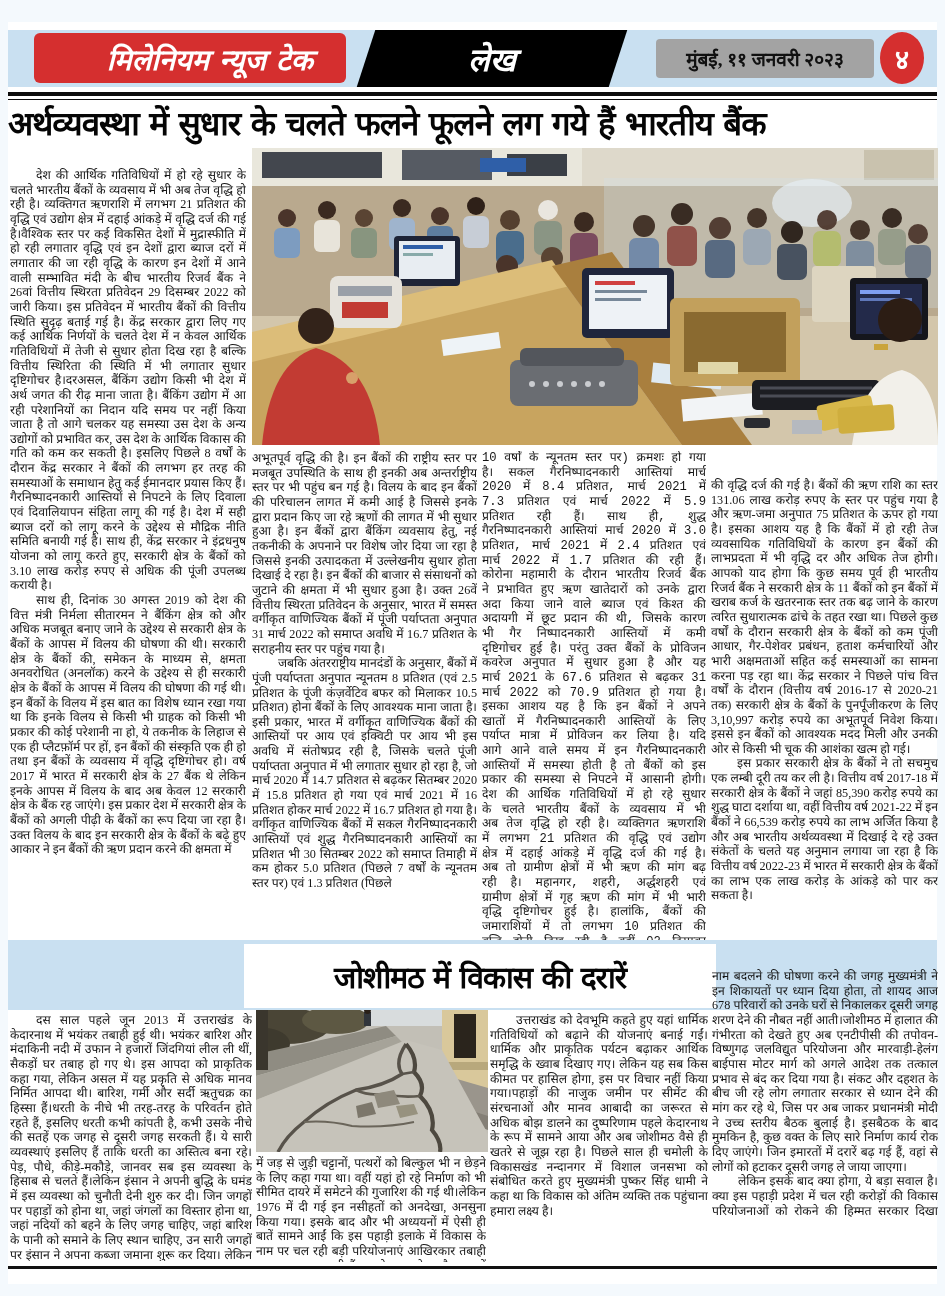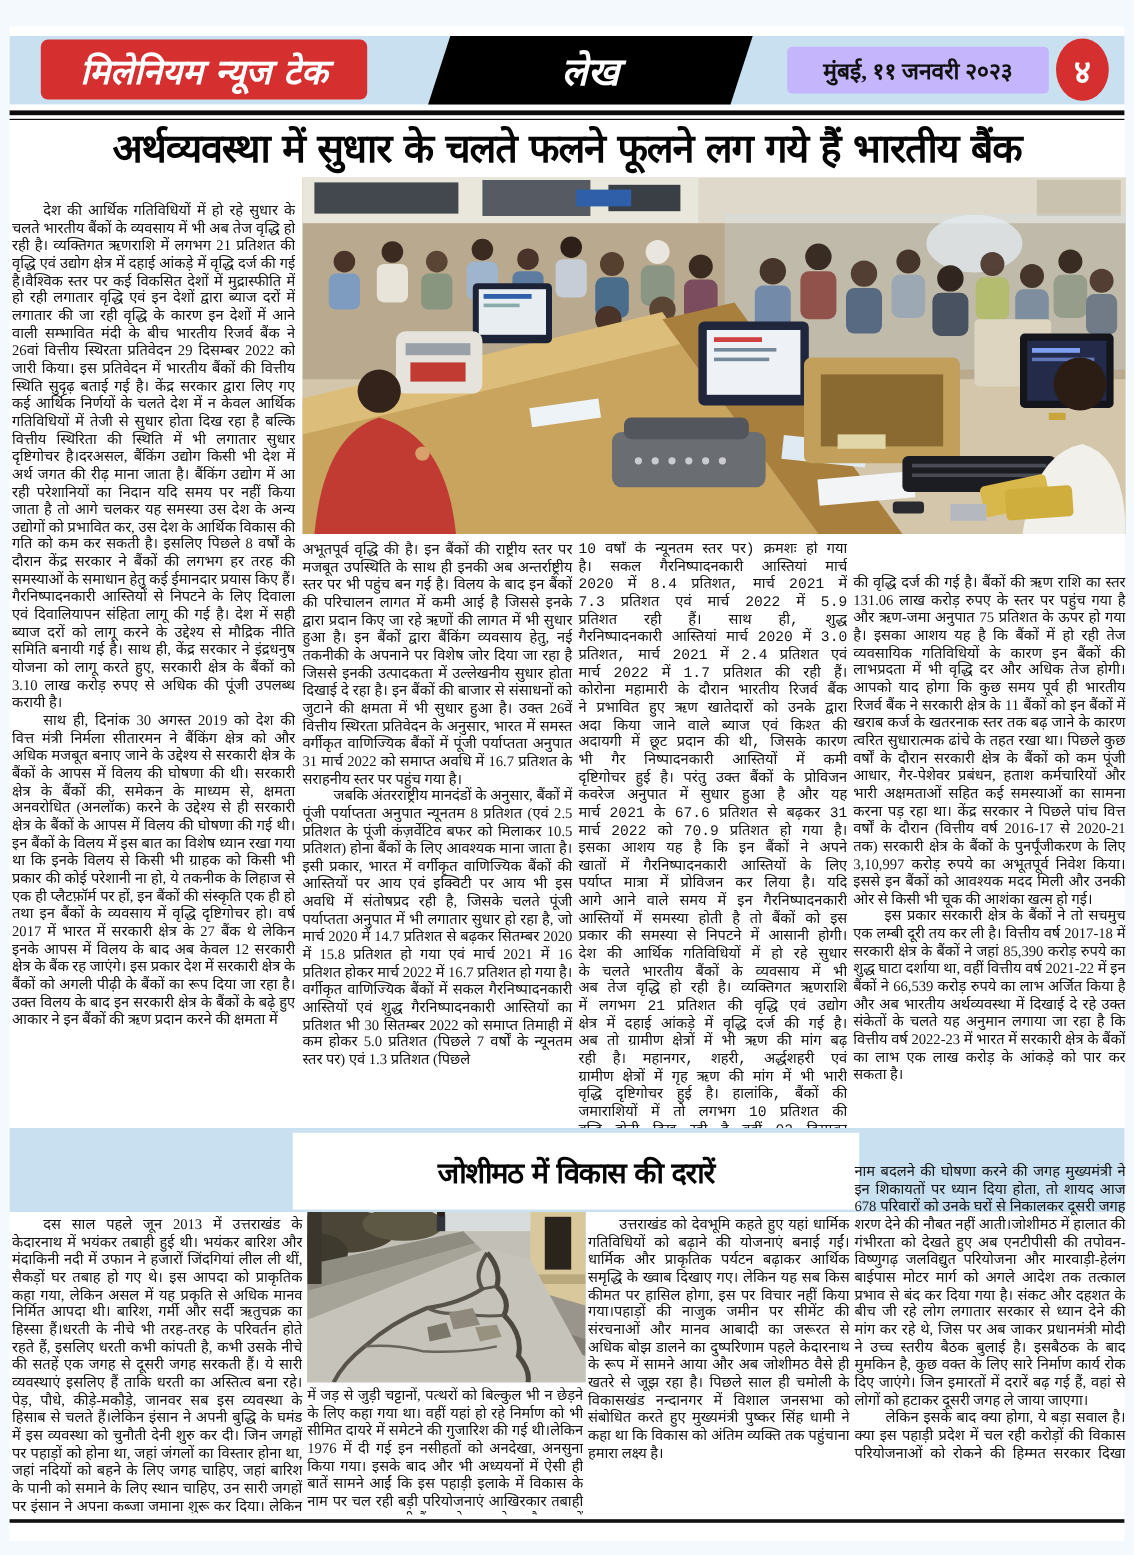--- a/index.html
+++ b/index.html
@@ -4,54 +4,54 @@
 <style>
   html,body{margin:0;padding:0;}
   body{width:945px;height:1296px;background:#e9f2f9;font-family:"Liberation Serif",serif;}
   .page{position:absolute;left:0;top:0;width:945px;height:1296px;background:#f4f9fd;overflow:hidden;}
   .content-bg{position:absolute;left:8px;top:22px;width:929px;height:1262px;background:#ffffff;}
 
   
   .masthead-band{position:absolute;left:8px;top:30px;width:929px;height:57px;background:#c9e0f1;}
   .brand{position:absolute;left:26px;top:3px;width:272px;height:50px;background:#d52f2f;color:#fff;
          font-family:"DejaVu Sans",sans-serif;font-weight:bold;font-style:italic;font-size:29px;
-         display:flex;align-items:center;justify-content:center;border-radius:6px;}
+         display:flex;align-items:center;justify-content:center;border-radius:6px;padding-left:40px;}
   .section-flag{position:absolute;left:358px;top:0px;width:252px;height:57px;background:#000;
          transform:skewX(-18deg);display:flex;align-items:center;justify-content:center;}
   .section-flag span{transform:skewX(18deg);color:#fff;font-family:"DejaVu Sans",sans-serif;
          font-weight:bold;font-style:italic;font-size:32px;}
-  .dateline{position:absolute;left:648px;top:9px;width:218px;height:39px;background:#c4b5fd;border-radius:4px;
+  .dateline{position:absolute;left:648px;top:9px;width:218px;height:39px;background:#a3a3a3;border-radius:4px;
          display:flex;align-items:center;justify-content:center;font-weight:bold;font-size:19px;color:#111;}
   .page-num{position:absolute;left:872px;top:2px;width:44px;height:52px;background:#d52f2f;border-radius:50%;
          color:#fff;display:flex;align-items:center;justify-content:center;font-size:27px;font-weight:bold;}
   .rule-thick{position:absolute;left:8px;top:92px;width:929px;height:0;border-top:4px solid #0c0c0c;}
   .rule-thin{position:absolute;left:8px;top:99px;width:929px;height:0;border-top:1.5px solid #0c0c0c;}
 
   .headline1{position:absolute;left:8px;top:102px;width:929px;height:44px;margin:0;
          font-family:"DejaVu Sans",sans-serif;font-weight:bold;font-size:33px;line-height:44px;
-         color:#050505;text-align:center;letter-spacing:-1px;}
+         color:#050505;letter-spacing:-1px;}
 
   
   .col{position:absolute;overflow:hidden;text-align:justify;color:#141414;
        font-size:12.2px;line-height:14.65px;}
   .col p{margin:0;}
   .col p.ind{text-indent:26px;}
   .a1c1{left:10px;top:150px;width:236px;height:808px;margin-top:18px;}
   .a1c2{left:252px;top:451px;width:225px;height:508px;}
   .a1c3{left:482px;top:451px;width:224px;height:508px;font-family:Liberation Mono, monospace;}
   .a1c4{left:711px;top:451px;width:227px;height:508px;margin-top:27px;}
 
   .photo1{position:absolute;left:252px;top:148px;width:686px;height:297px;overflow:hidden;background:#d9cdb4;}
   .photo2{position:absolute;left:256px;top:1010px;width:232px;height:142px;overflow:hidden;background:#c9c6bd;}
 
   
   .band2{position:absolute;left:8px;top:940px;width:929px;height:70px;background:#c9e0f1;}
   .head2box{position:absolute;left:236px;top:4px;width:472px;height:64px;background:#fff;
         display:flex;align-items:center;justify-content:center;}
-  .headline2{margin:0;font-family:"DejaVu Sans",sans-serif;font-weight:bold;font-size:24px;color:#050505;
+  .headline2{margin:0;font-family:"DejaVu Sans",sans-serif;font-weight:bold;font-size:30px;color:#050505;
         letter-spacing:-1px;}
 
   .a2c1{left:10px;top:1013px;width:242px;height:248px;}
   .a2c2{left:256px;top:1156px;width:230px;height:106px;}
   .a2c3{left:490px;top:1013px;width:218px;height:248px;}
   .a2c4{left:712px;top:969px;width:226px;height:248px;font-family:Liberation Serif, serif;}
 
   .bottom-rule{position:absolute;left:8px;top:1266px;width:929px;height:0;border-top:3.5px solid #111;}
 </style>
 </head>

